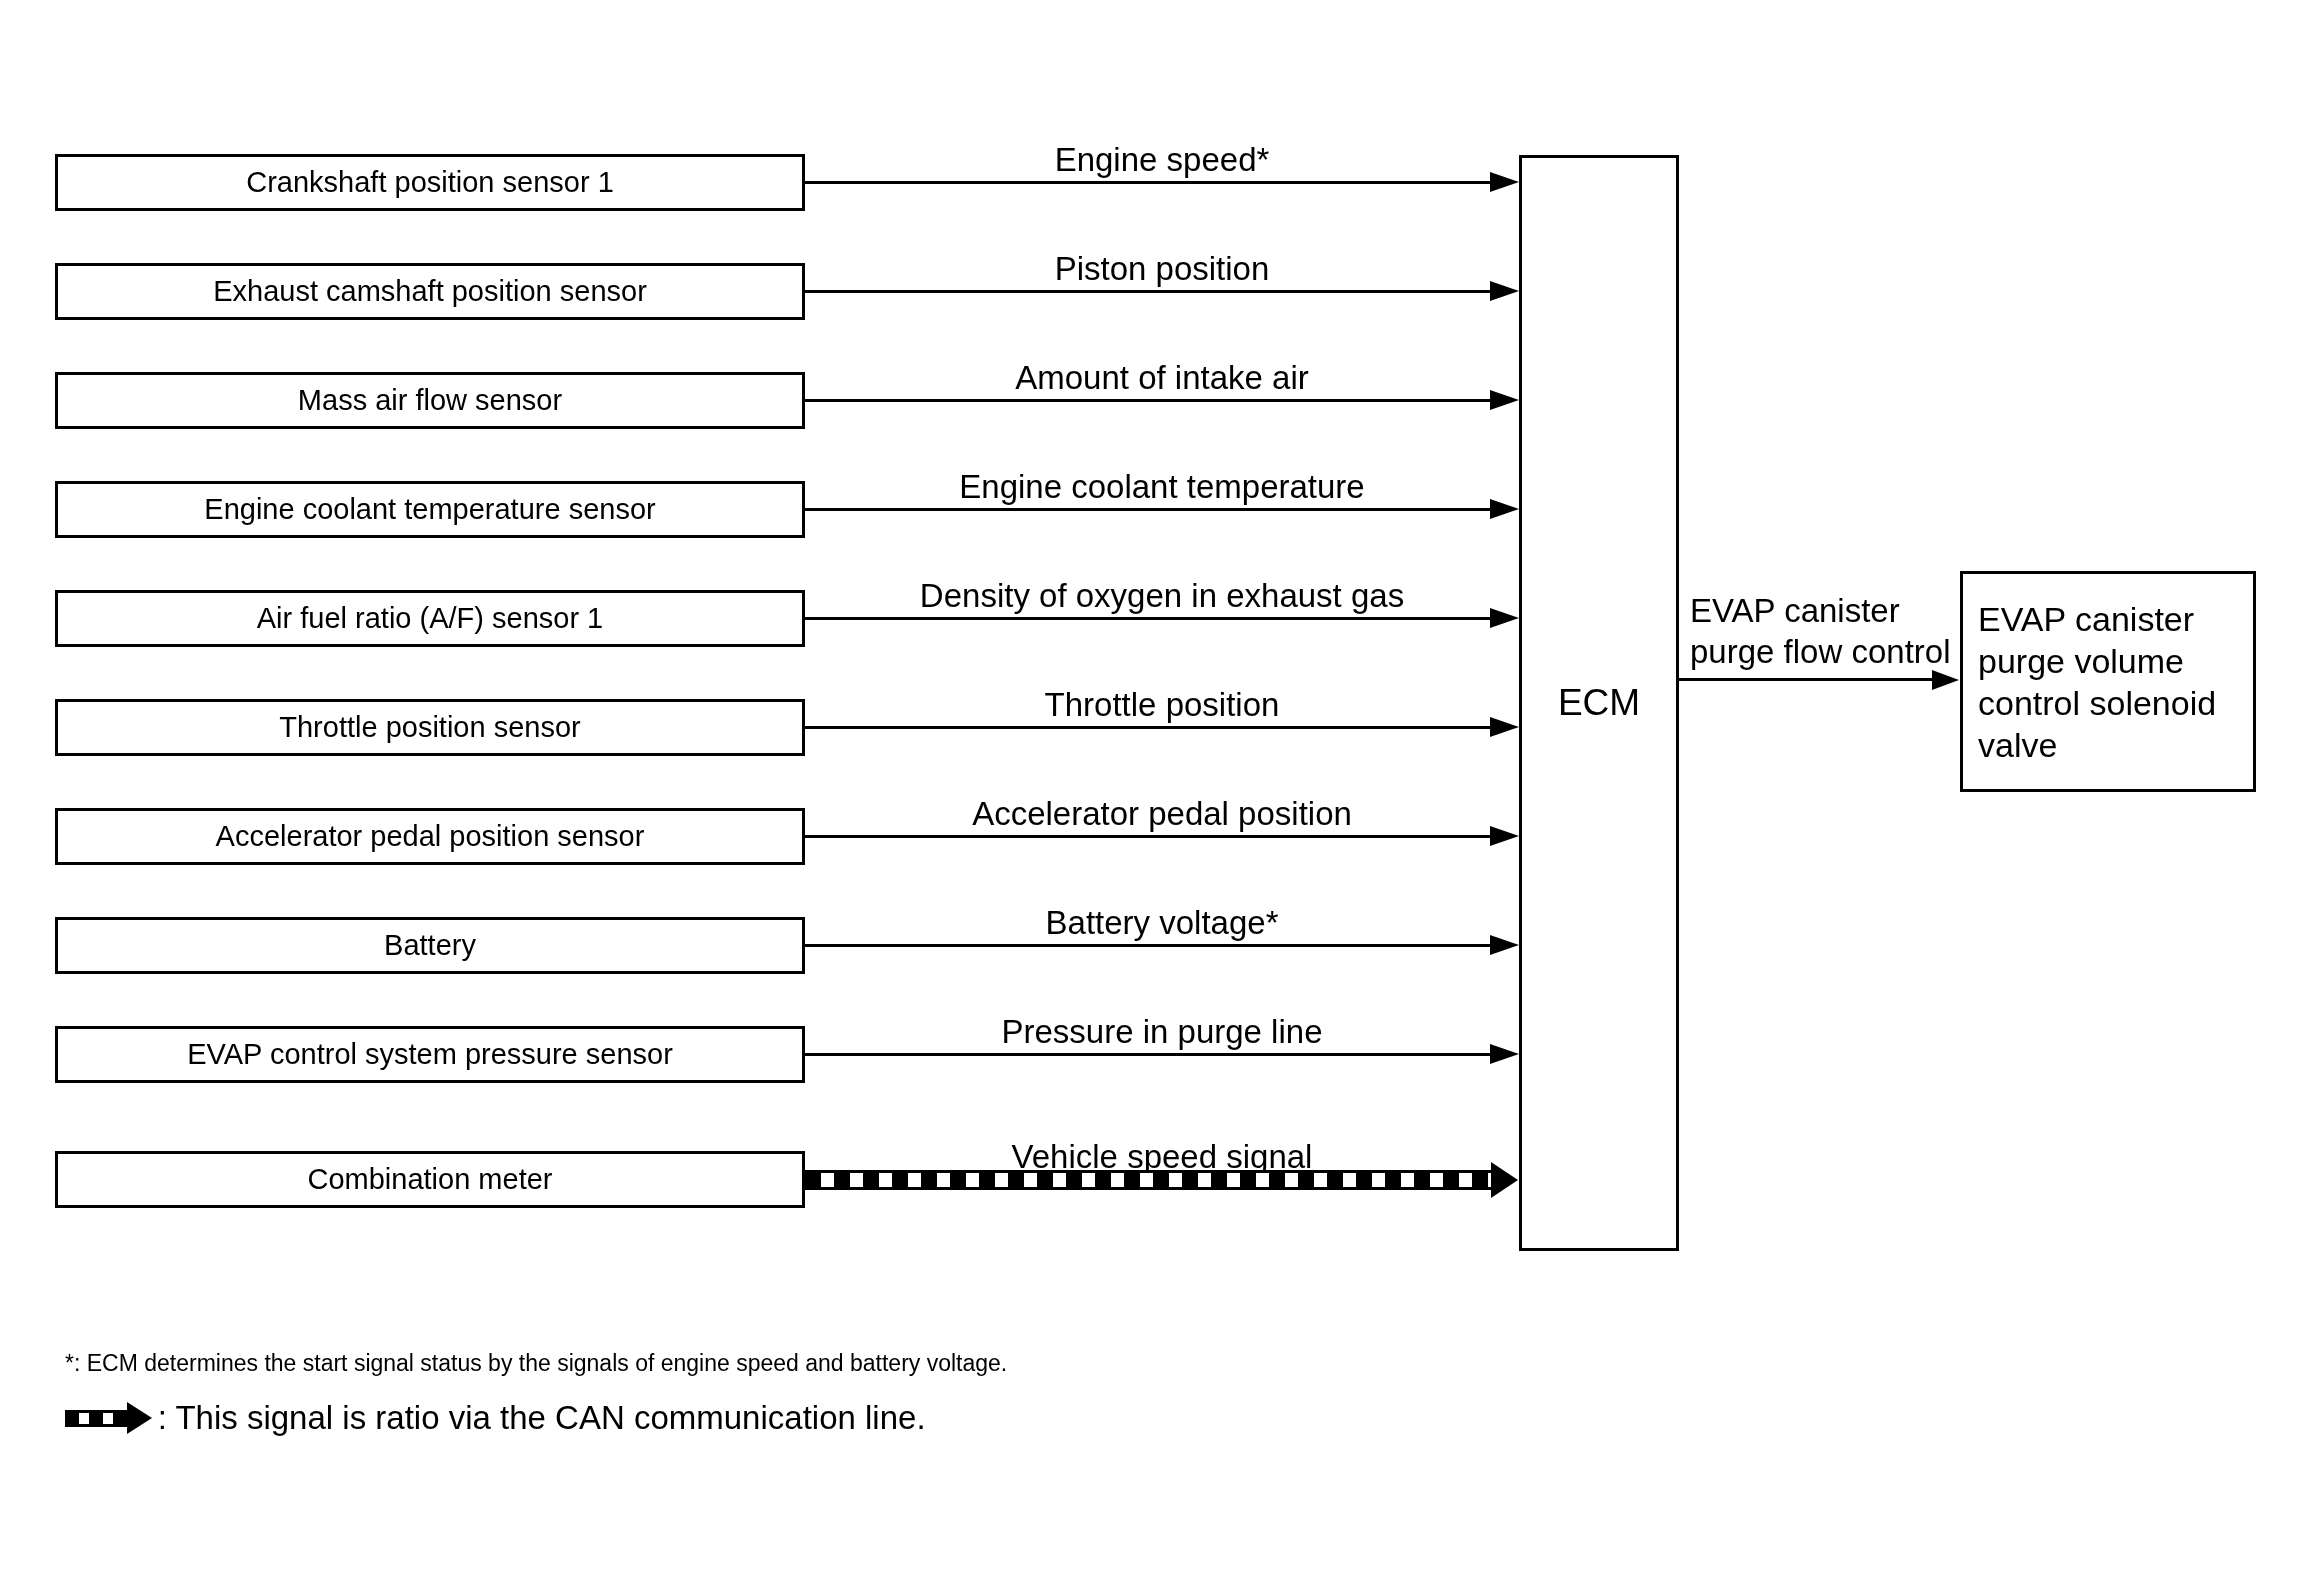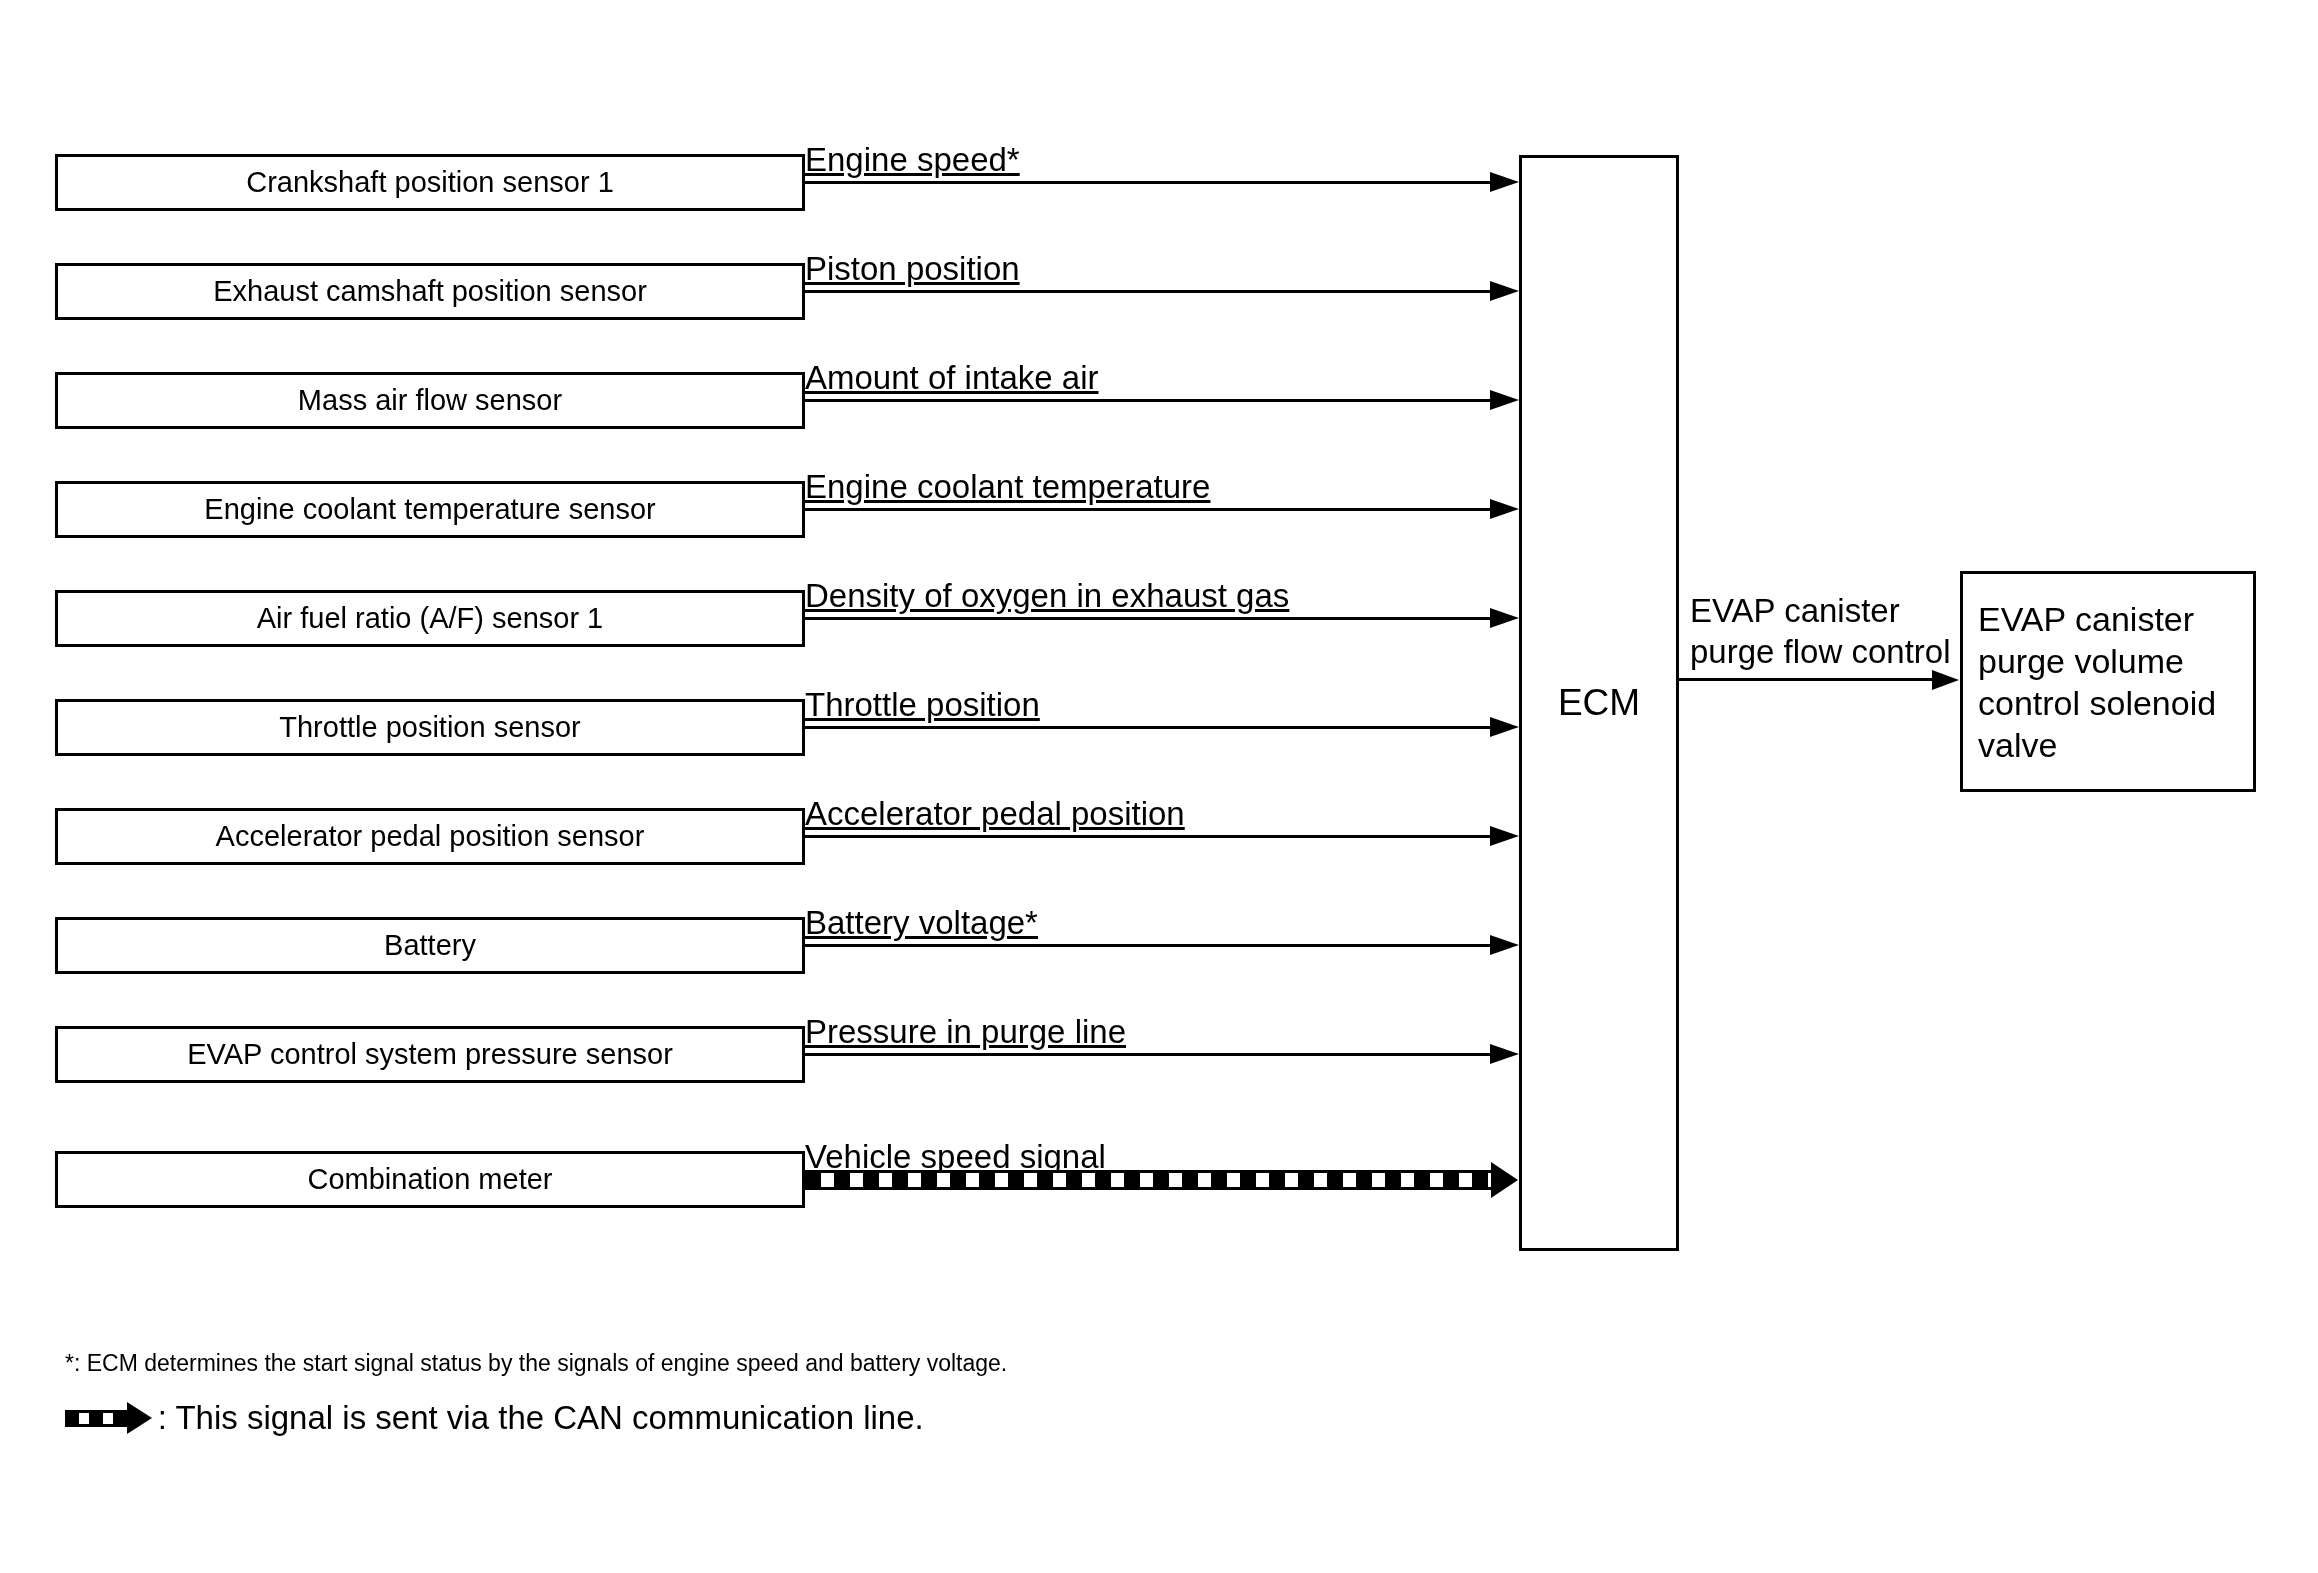--- a/index.html
+++ b/index.html
@@ -14,21 +14,21 @@
   
   .row{position:absolute;left:55px;width:1492px;height:57px;}
   .src-box{
     position:absolute;left:0;top:0;width:750px;height:57px;
     border:3.4px solid #000;box-sizing:border-box;background:#fff;
     display:flex;align-items:center;justify-content:center;
     font-size:29px;white-space:nowrap;
   }
   .sig-label{
     position:absolute;left:750px;width:714px;bottom:32px;
-    font-size:33px;white-space:nowrap;text-decoration:underline;
+    text-align:center;font-size:33px;white-space:nowrap;
   }
   .arrow-line{position:absolute;left:750px;top:27px;width:688px;height:3.4px;background:#000;}
   .arrow-head{
     position:absolute;left:1435px;top:18.4px;width:0;height:0;
     border-left:29px solid #000;border-top:10.3px solid transparent;border-bottom:10.3px solid transparent;
   }
   .can-bar{
     position:absolute;left:750px;top:19px;width:686px;height:19.5px;box-sizing:border-box;
     border-top:3.4px solid #000;border-bottom:3.4px solid #000;
     background:repeating-linear-gradient(90deg,#000 0 16px,#fff 16px 29px);
@@ -182,17 +182,17 @@
 control solenoid
 valve</span>
   </div>
 
   <div class="fn1">*: ECM determines the start signal status by the signals of engine speed and battery voltage.</div>
   <div class="fn2">
     <span class="fn-icon">
       <span class="fn-bar"></span>
         <span class="fn-head"></span>
     </span>
-    <span>: This signal is sent via the CAN communication line.</span>
+    <span>: This signal is ratio via the CAN communication line.</span>
   </div>
 
 </div>
 
 
 </body></html>

